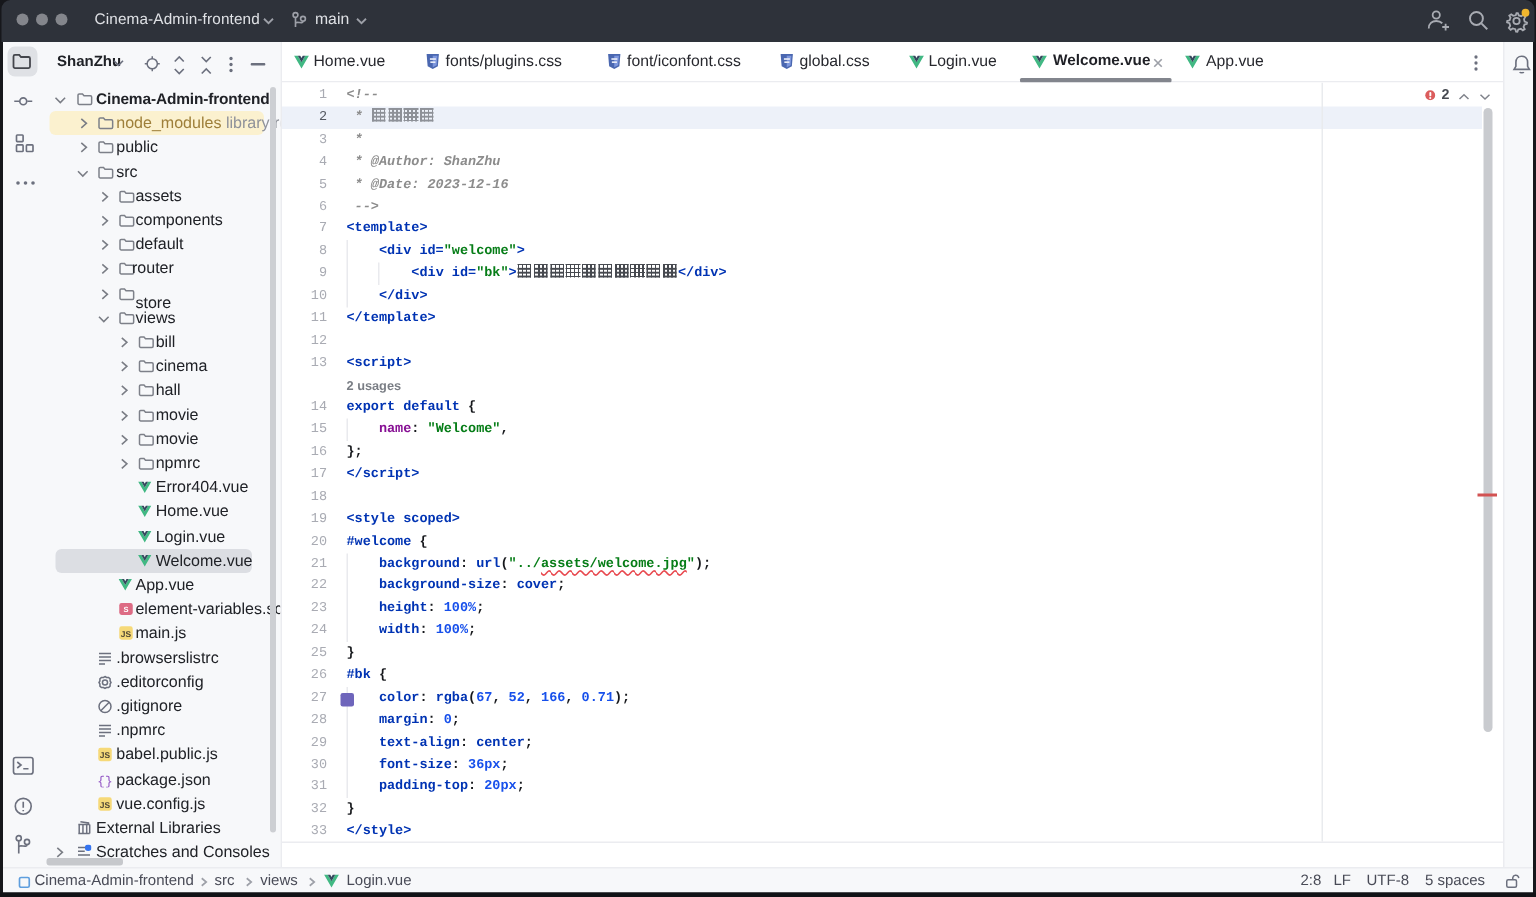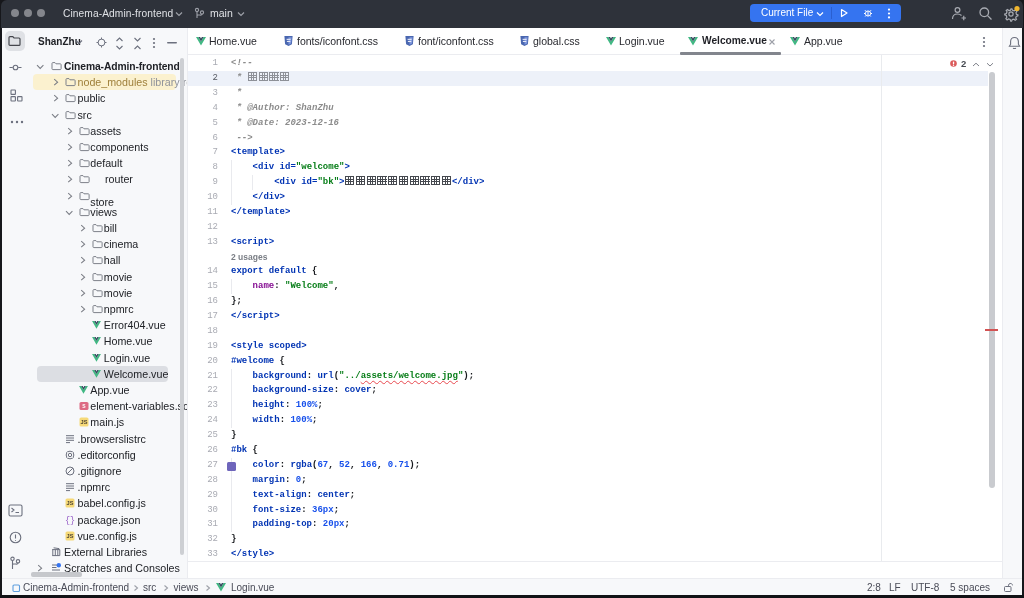--- a/index.html
+++ b/index.html
@@ -43,43 +43,20 @@
         <g stroke="#9da0a8" stroke-width="1.1" fill="none">
           <circle cx="4" cy="3" r="1.6"></circle>
           <circle cx="9" cy="5.5" r="1.6"></circle>
           <path d="M4 4.6 V11 M4 9 C4 6.5 9 9.5 9 7.1"></path>
         </g>
       </svg>
     <div class="abs" style="left:209px;top:7px;font-size:10.5px;color:#dfe1e5">main</div>
     <svg class="abs" style="left:236px;top:11px" width="8" height="6">
         <path d="M1 1.5 L4 4.5 L7 1.5" stroke="#9da0a8" stroke-width="1.2" fill="none"></path>
       </svg>
-    <div class="abs" style="left:749px;top:4px;width:151px;height:18px;background:#3574f0;border-radius:4px;">
-      <div class="abs" style="left:11px;top:3px;font-size:10px;color:#fff;">Current File</div>
-      <svg class="abs" style="left:66px;top:7px" width="8" height="6">
-          <path d="M1 1.5 L4 4.5 L7 1.5" stroke="#fff" stroke-width="1.2" fill="none"></path>
-        </svg>
-      <div class="abs" style="left:81px;top:3px;width:1px;height:12px;background:#2a5fd0"></div>
-      <svg class="abs" style="left:89px;top:4px" width="10" height="10">
-          <path d="M2.5 1.5 L8 5 L2.5 8.5 Z" stroke="#fff" stroke-width="1.2" fill="none" stroke-linejoin="round"></path>
-        </svg>
-      <svg class="abs" style="left:113px;top:4px" width="10" height="10" viewBox="0 0 10 10">
-          <g stroke="#fff" stroke-width="1" fill="none">
-            <circle cx="5" cy="5.5" r="2.6"></circle>
-            <path d="M3 3.5 L2 2.2 M7 3.5 L8 2.2 M1 5.5 H2.4 M7.6 5.5 H9 M2.2 8.5 L3.2 7.3 M7.8 8.5 L6.8 7.3 M5 3 V8"></path>
-          </g>
-        </svg>
-      <svg class="abs" style="left:137px;top:4px" width="4" height="11">
-          <g fill="#fff">
-            <circle cx="2" cy="1.6" r="1.1"></circle>
-            <circle cx="2" cy="5.5" r="1.1"></circle>
-            <circle cx="2" cy="9.4" r="1.1"></circle>
-          </g>
-        </svg>
-    </div>
     <svg class="abs" style="left:950px;top:6px" width="16" height="15" viewBox="0 0 16 15">
         <g stroke="#a8abb2" stroke-width="1.2" fill="none">
           <circle cx="6.5" cy="4" r="2.4"></circle>
           <path d="M1.5 13 C1.5 9.5 4 8 6.5 8 C8 8 9.5 8.5 10.5 9.5 M10.5 12 H15 M12.75 9.75 V14.25"></path>
         </g>
       </svg>
     <svg class="abs" style="left:977px;top:6px" width="15" height="15" viewBox="0 0 15 15">
         <g stroke="#a8abb2" stroke-width="1.3" fill="none">
           <circle cx="6.3" cy="6.3" r="4.3"></circle>
           <path d="M9.6 9.6 L13.5 13.5"></path>
@@ -238,21 +215,21 @@
             </svg>
             <div class="abs" style="left:63.3px;top:129.1px">default</div>
           </div>
           <div class="trow" style="top:0">
             <svg class="abs" style="left:39.6px;top:147.29999999999998px" width="6" height="9" viewBox="0 0 6 9">
               <path d="M1.2 1.2 L4.6 4.2 L1.2 7.2" stroke="#7a7d85" stroke-width="1.05" fill="none"></path>
             </svg>
             <svg class="abs" style="left:51.6px;top:146.29999999999998px" width="11" height="10" viewBox="0 0 11 10">
               <path d="M1 2.4 C1 1.95 1.35 1.6 1.8 1.6 H4 L5 2.8 H9.3 C9.75 2.8 10.1 3.15 10.1 3.6 V7.8 C10.1 8.25 9.75 8.6 9.3 8.6 H1.8 C1.35 8.6 1 8.25 1 7.8 Z" fill="none" stroke="#7d8089" stroke-width="1"></path>
             </svg>
-            <div class="abs" style="left:78px;top:145.29999999999998px">router</div>
+            <div class="abs" style="left:61px;top:145.29999999999998px">router</div>
           </div>
           <div class="trow" style="top:0">
             <svg class="abs" style="left:39.6px;top:163.5px" width="6" height="9" viewBox="0 0 6 9">
               <path d="M1.2 1.2 L4.6 4.2 L1.2 7.2" stroke="#7a7d85" stroke-width="1.05" fill="none"></path>
             </svg>
             <svg class="abs" style="left:51.6px;top:162.5px" width="11" height="10" viewBox="0 0 11 10">
               <path d="M1 2.4 C1 1.95 1.35 1.6 1.8 1.6 H4 L5 2.8 H9.3 C9.75 2.8 10.1 3.15 10.1 3.6 V7.8 C10.1 8.25 9.75 8.6 9.3 8.6 H1.8 C1.35 8.6 1 8.25 1 7.8 Z" fill="none" stroke="#7d8089" stroke-width="1"></path>
             </svg>
             <div class="abs" style="left:63.3px;top:168px">store</div>
           </div>
@@ -400,21 +377,21 @@
                 <path d="M1 1.7 H9 M1 4 H9 M1 6.3 H9 M1 8.6 H5"></path>
               </g>
             </svg>
             <div class="abs" style="left:50.5px;top:453.09999999999997px">.npmrc</div>
           </div>
           <div class="trow" style="top:0">
             <svg class="abs" style="left:37.7px;top:470.29999999999995px" width="10" height="10" viewBox="0 0 10 10">
               <rect x="0.5" y="0.5" width="9" height="9" rx="1.6" fill="#f6d978"></rect>
               <text x="5" y="7.4" font-size="5.6" font-weight="bold" font-family="Liberation Sans" fill="#4c4333" text-anchor="middle">JS</text>
             </svg>
-            <div class="abs" style="left:50.5px;top:469.29999999999995px">babel.config.js</div>
+            <div class="abs" style="left:50.5px;top:469.29999999999995px">babel.public.js</div>
           </div>
           <div class="trow" style="top:0">
             <svg class="abs" style="left:37.7px;top:486.49999999999994px" width="10" height="10" viewBox="0 0 10 10">
               <text x="5" y="8" font-size="8.5" font-family="Liberation Mono" fill="#9357c5" text-anchor="middle">{}</text>
             </svg>
             <div class="abs" style="left:50.5px;top:485.49999999999994px">package.json</div>
           </div>
           <div class="trow" style="top:0">
             <svg class="abs" style="left:37.7px;top:502.69999999999993px" width="10" height="10" viewBox="0 0 10 10">
               <rect x="0.5" y="0.5" width="9" height="9" rx="1.6" fill="#f6d978"></rect>
@@ -452,21 +429,21 @@
             <path d="M0 0 L5 8.6 L10 0 H7.6 L5 4.5 L2.4 0 Z" fill="#41b883"></path>
             <path d="M2.4 0 L5 4.5 L7.6 0 H5.9 L5 1.6 L4.1 0 Z" fill="#35495e"></path>
           </svg>
           <div class="abs" style="left:21px;top:7px">Home.vue</div>
           <svg class="abs cssi" style="left:96px;top:8px" width="9" height="10" viewBox="0 0 9 10">
             <path d="M0.4 0 H8.6 L7.9 8.2 L4.5 10 L1.1 8.2 Z" fill="#4a67b0"></path>
             <path d="M4.5 1.2 H7.6 L7.1 7.5 L4.5 8.8 Z" fill="#7e97dd"></path>
             <rect x="2.6" y="2.8" width="4" height="1.1" fill="#e8ecf8"></rect>
             <rect x="2.9" y="4.9" width="3.4" height="1.1" fill="#e8ecf8"></rect>
           </svg>
-          <div class="abs" style="left:109px;top:7px">fonts/iconfont.css</div>
+          <div class="abs" style="left:109px;top:7px">fonts/plugins.css</div>
           <svg class="abs cssi" style="left:217px;top:8px" width="9" height="10" viewBox="0 0 9 10">
             <path d="M0.4 0 H8.6 L7.9 8.2 L4.5 10 L1.1 8.2 Z" fill="#4a67b0"></path>
             <path d="M4.5 1.2 H7.6 L7.1 7.5 L4.5 8.8 Z" fill="#7e97dd"></path>
             <rect x="2.6" y="2.8" width="4" height="1.1" fill="#e8ecf8"></rect>
             <rect x="2.9" y="4.9" width="3.4" height="1.1" fill="#e8ecf8"></rect>
           </svg>
           <div class="abs" style="left:230px;top:7px">font/iconfont.css</div>
           <svg class="abs cssi" style="left:332px;top:8px" width="9" height="10" viewBox="0 0 9 10">
             <path d="M0.4 0 H8.6 L7.9 8.2 L4.5 10 L1.1 8.2 Z" fill="#4a67b0"></path>
             <path d="M4.5 1.2 H7.6 L7.1 7.5 L4.5 8.8 Z" fill="#7e97dd"></path>

